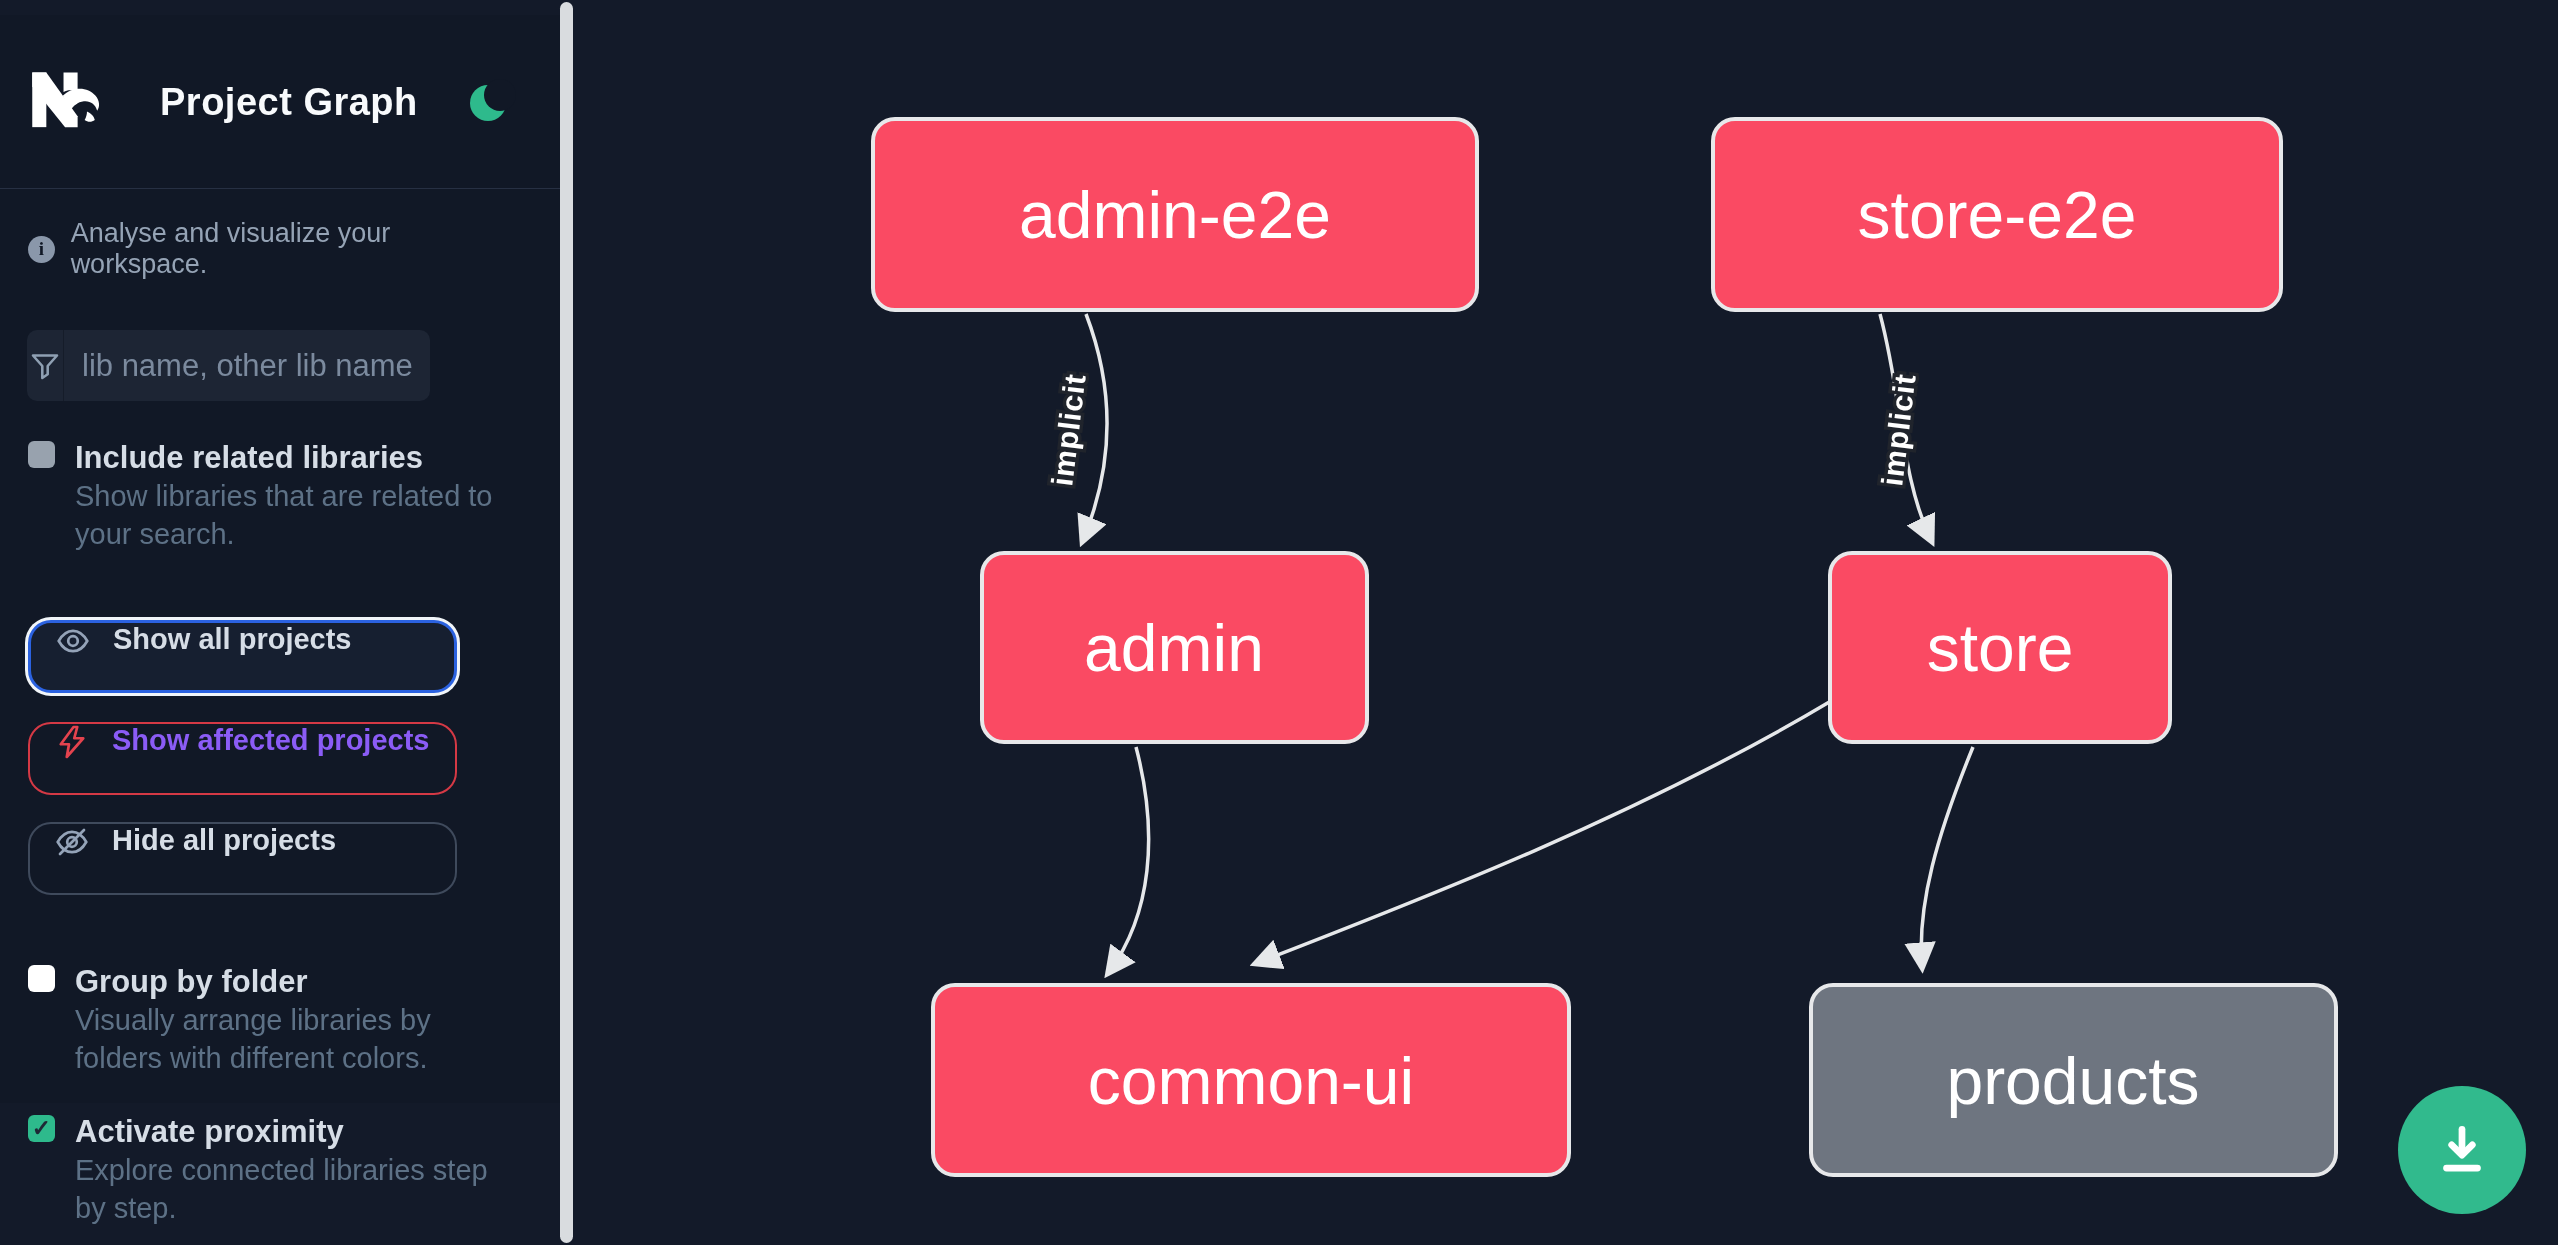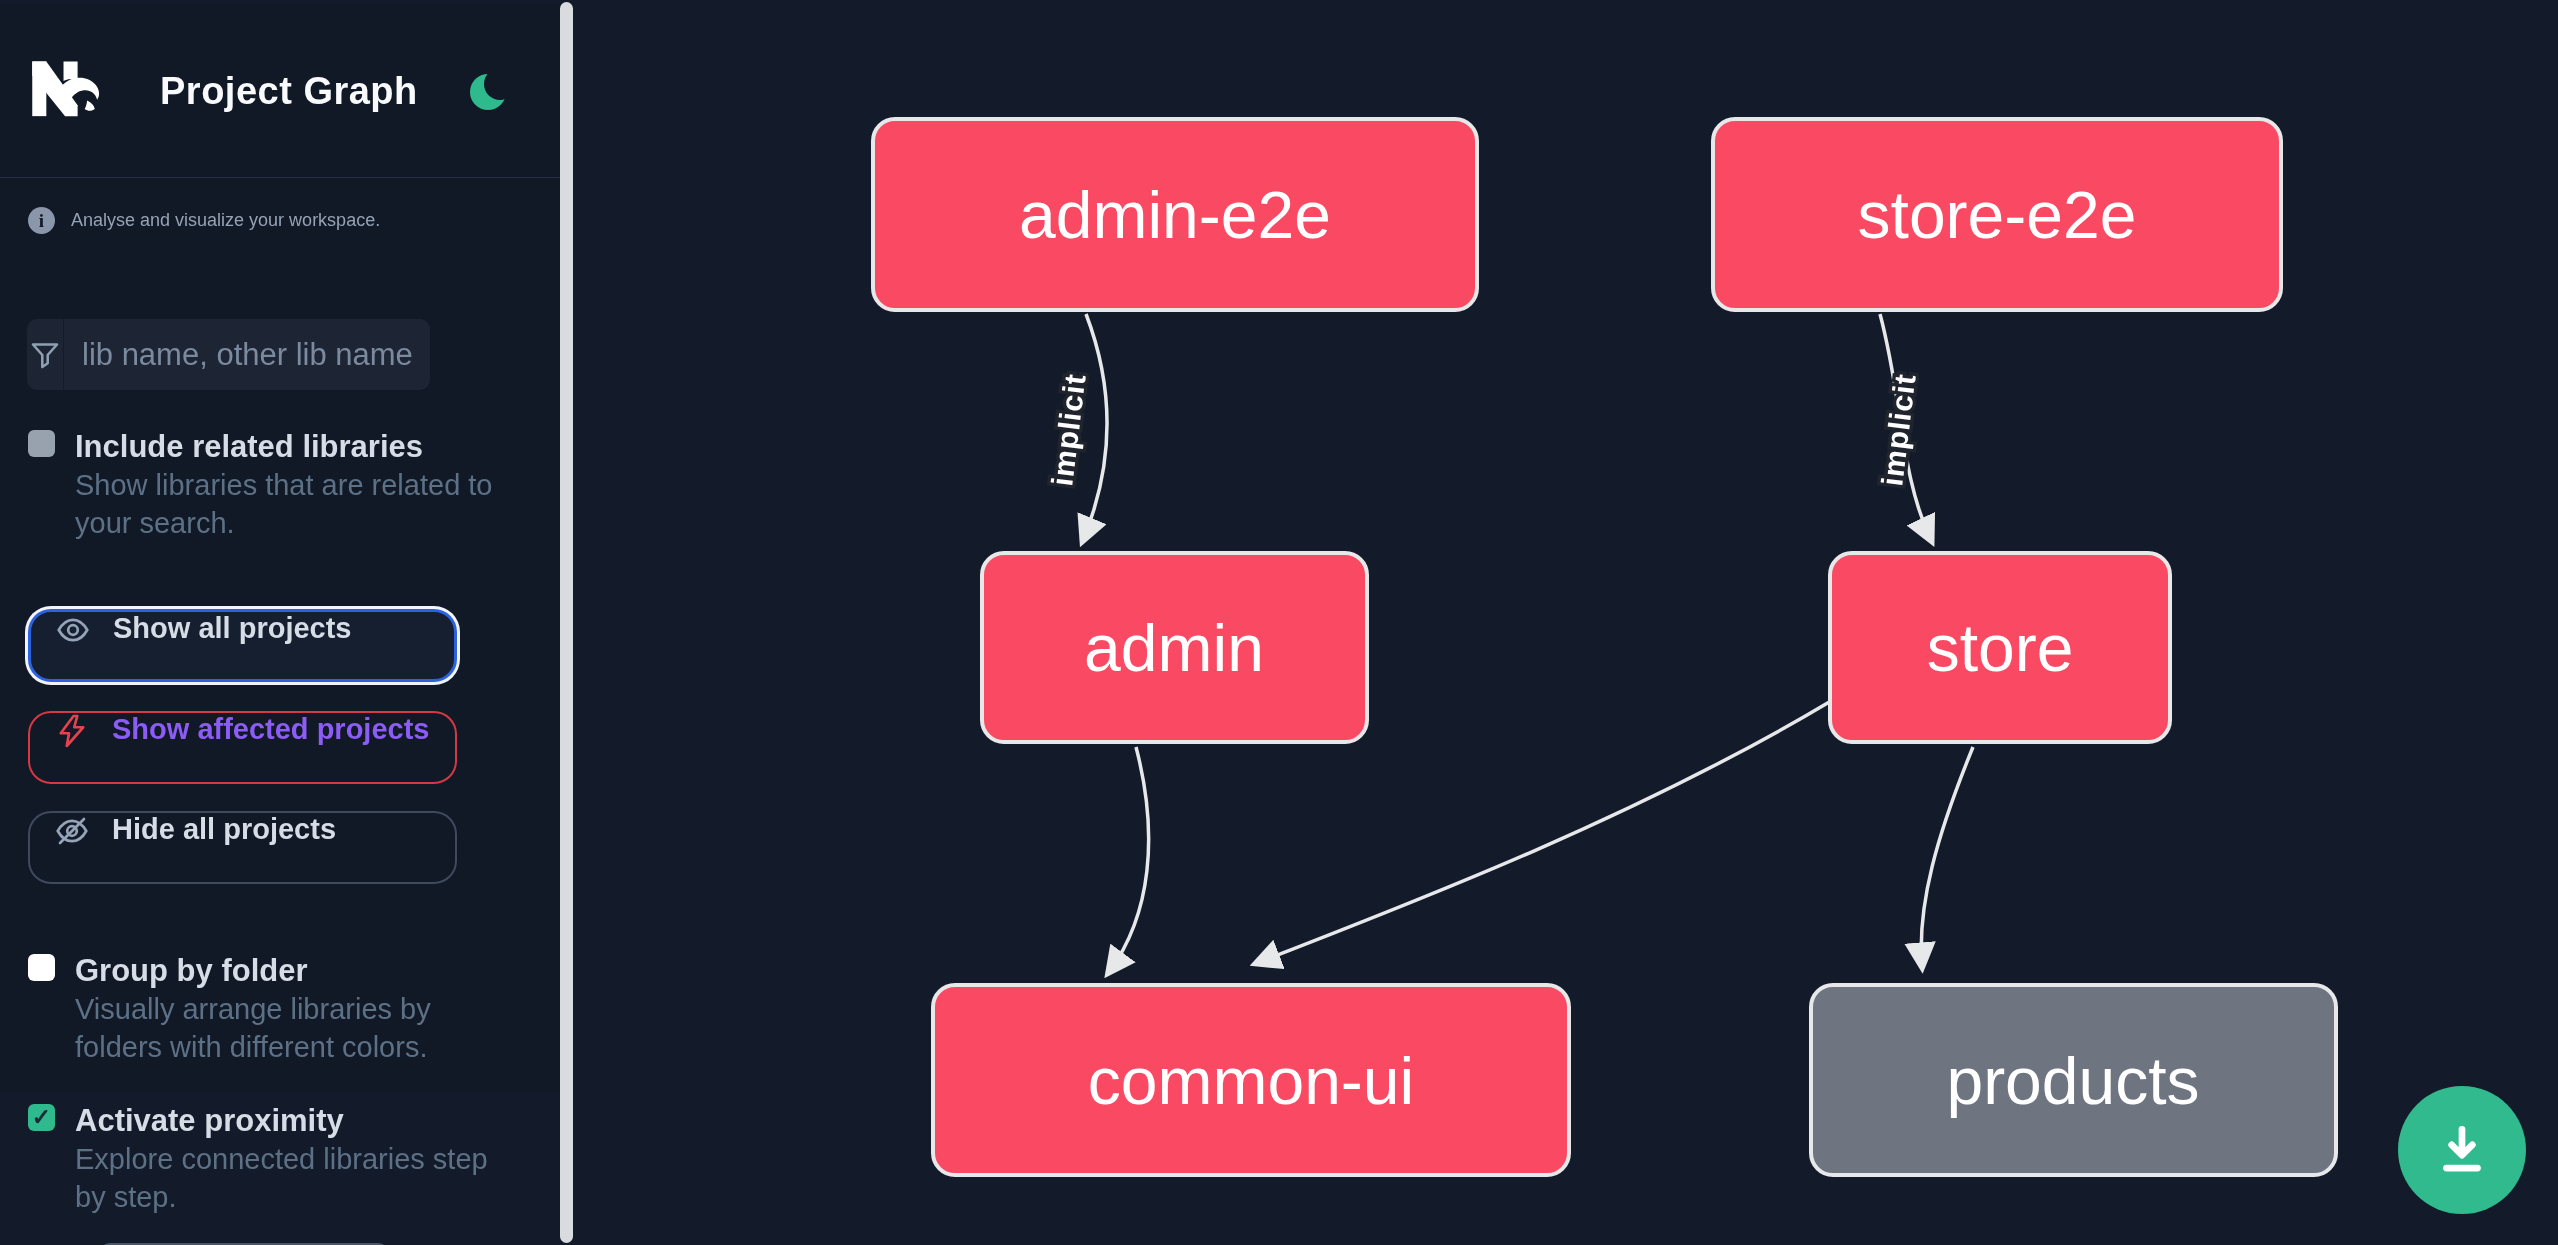--- a/index.html
+++ b/index.html
@@ -1,28 +1,28 @@
 <!DOCTYPE html>
 <html><head>
 <meta charset="utf-8">
 <style>
   html,body{margin:0;padding:0;background:#131a29;overflow:hidden;}
   #app{position:relative;width:2558px;height:1245px;font-family:"Liberation Sans",sans-serif;color:#e2e8f0;}
   
-  #sidebar{position:absolute;left:0;top:4px;width:561px;height:1088px;background:#111826;}
+  #sidebar{position:absolute;left:0;top:15px;width:561px;height:1088px;background:#111826;}
   .abs{position:absolute;}
   #logo{left:26px;top:50px;width:86px;height:68px;}
   #app-title{left:160px;top:66px;font-size:38px;font-weight:700;color:#f8fafc;letter-spacing:.5px;}
   #theme-toggle{left:468px;top:68px;width:42px;height:42px;cursor:pointer;}
   .moon-base{position:absolute;left:2px;top:2px;width:36px;height:36px;border-radius:50%;background:#2eba8c;}
   .moon-bite{position:absolute;left:16px;top:-4px;width:32px;height:32px;border-radius:50%;background:#111826;}
   #divider{left:0;top:173px;width:561px;height:1px;background:#273043;}
   #intro-row{left:28px;top:203px;width:500px;display:flex;align-items:center;gap:16px;}
   #info-icon{width:27px;height:27px;border-radius:50%;background:#8a97aa;color:#111826;font-size:19px;font-weight:800;display:flex;align-items:center;justify-content:center;font-family:"Liberation Serif",serif;}
-  #intro-text{font-size:18px;color:#95a3b5;}
+  #intro-text{font-size:27px;color:#95a3b5;}
   #search-box{left:27px;top:315px;width:403px;height:71px;background:#1d2534;border-radius:10px;display:flex;align-items:stretch;}
   #funnel-cell{width:52px;display:flex;align-items:center;justify-content:center;border-right:1px solid #151c29;}
   #search-input{flex:1;background:transparent;border:none;outline:none;color:#c6d0dc;font-size:31px;padding:0 18px;font-family:"Liberation Sans",sans-serif;}
   #search-input::placeholder{color:#7b8a9e;}
   .toggle-row{left:28px;width:470px;display:flex;gap:20px;align-items:flex-start;}
   .checkbox{flex:0 0 auto;width:27px;height:27px;border-radius:6px;margin-top:2px;cursor:pointer;}
   .cb-disabled{background:#98a2ae;}
   .cb-unchecked{background:#ffffff;}
   .cb-checked{background:#2eba8c;display:flex;align-items:center;justify-content:center;color:#1e2936;font-size:23px;font-weight:900;}
   .toggle-label{font-size:31px;font-weight:700;color:#d6dde6;line-height:38px;}

